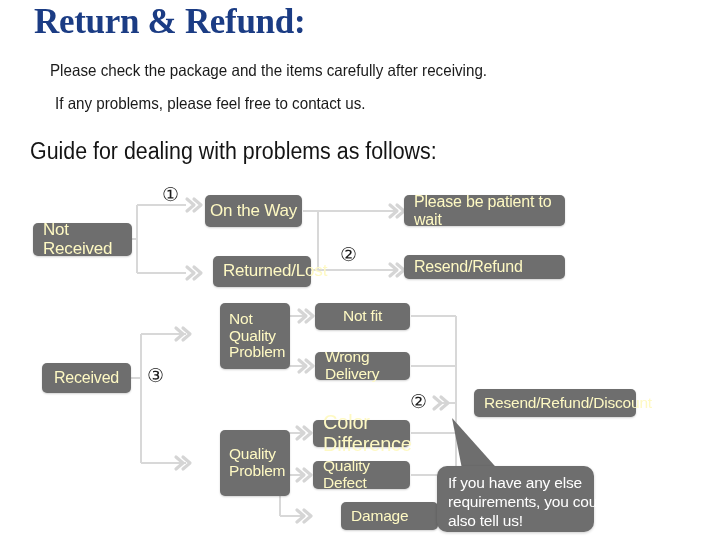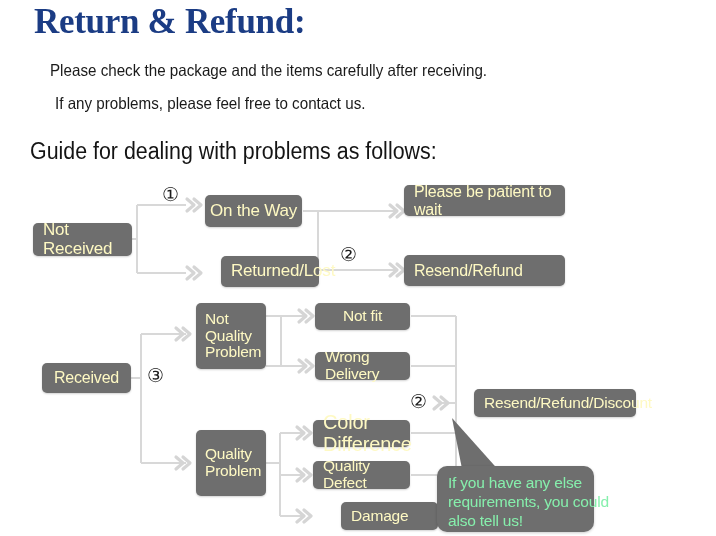--- a/index.html
+++ b/index.html
@@ -46,38 +46,38 @@
     display:flex;align-items:center;
     box-sizing:border-box;
     font-family:"Liberation Sans", sans-serif;
     line-height:1.08;
     box-shadow:0 1px 2px rgba(0,0,0,0.18);
     letter-spacing:-0.2px;
   }
   .node span{display:block;width:100%;}
   .node.pad-l{padding-left:10px;}
   .node.ctr{justify-content:center;text-align:center;}
-  .node.multiline{align-items:center;padding-left:9px;}
+  .node.multiline{align-items:center;padding-left:9px;margin-left:24px;}
 
   
   .marker{
     position:absolute;
     font-family:"Liberation Serif", serif;
     font-size:19px;color:#1c1c1c;
     line-height:1;
     user-select:none;
   }
 
   
   #wires{position:absolute;left:0;top:0;width:716px;height:536px;}
 
   
   .callout{
     position:absolute;
-    background:#6e6e6e;color:#86efac;
+    background:#6e6e6e;color:#ffffff;
     border-radius:10px;
     padding:8px 10px 8px 11px;
     font-size:15.5px;line-height:1.22;
     box-sizing:border-box;
     letter-spacing:-0.2px;
     box-shadow:0 1px 3px rgba(0,0,0,0.2);
   }
   .callout div{white-space:nowrap;}
   .tail{position:absolute;left:0;top:0;width:716px;height:536px;pointer-events:none;}
 </style>
@@ -159,29 +159,29 @@
   </svg>
 
   <div class="node pad-l" style="left:33px;top:223px;width:99px;height:33px;font-size:17px;">
     <span>Not Received</span>
   </div>
 
   <div class="node ctr" style="left:205px;top:195px;width:97px;height:32px;font-size:17px;">
     <span>On the Way</span>
   </div>
 
-  <div class="node pad-l" style="left:221px;top:256px;width:98px;height:31px;font-size:17px;">
+  <div class="node pad-l" style="left:213px;top:256px;width:98px;height:31px;font-size:17px;">
     <span>Returned/Lost</span>
   </div>
 
-  <div class="node pad-l" style="left:404px;top:185px;width:161px;height:31px;font-size:16px;">
+  <div class="node pad-l" style="left:404px;top:195px;width:161px;height:31px;font-size:16px;">
     <span>Please be patient to wait</span>
   </div>
 
-  <div class="node pad-l" style="left:404px;top:255px;width:161px;height:31px;font-size:16px;">
+  <div class="node pad-l" style="left:404px;top:255px;width:161px;height:24px;font-size:16px;">
     <span>Resend/Refund</span>
   </div>
 
   <div class="node ctr" style="left:42px;top:363px;width:89px;height:30px;font-size:16px;">
     <span>Received</span>
   </div>
 
   <div class="node multiline" style="left:196px;top:303px;width:70px;height:66px;font-size:15.5px;">
     <span>
       <i style="font-style:normal;display:block">Not</i>

